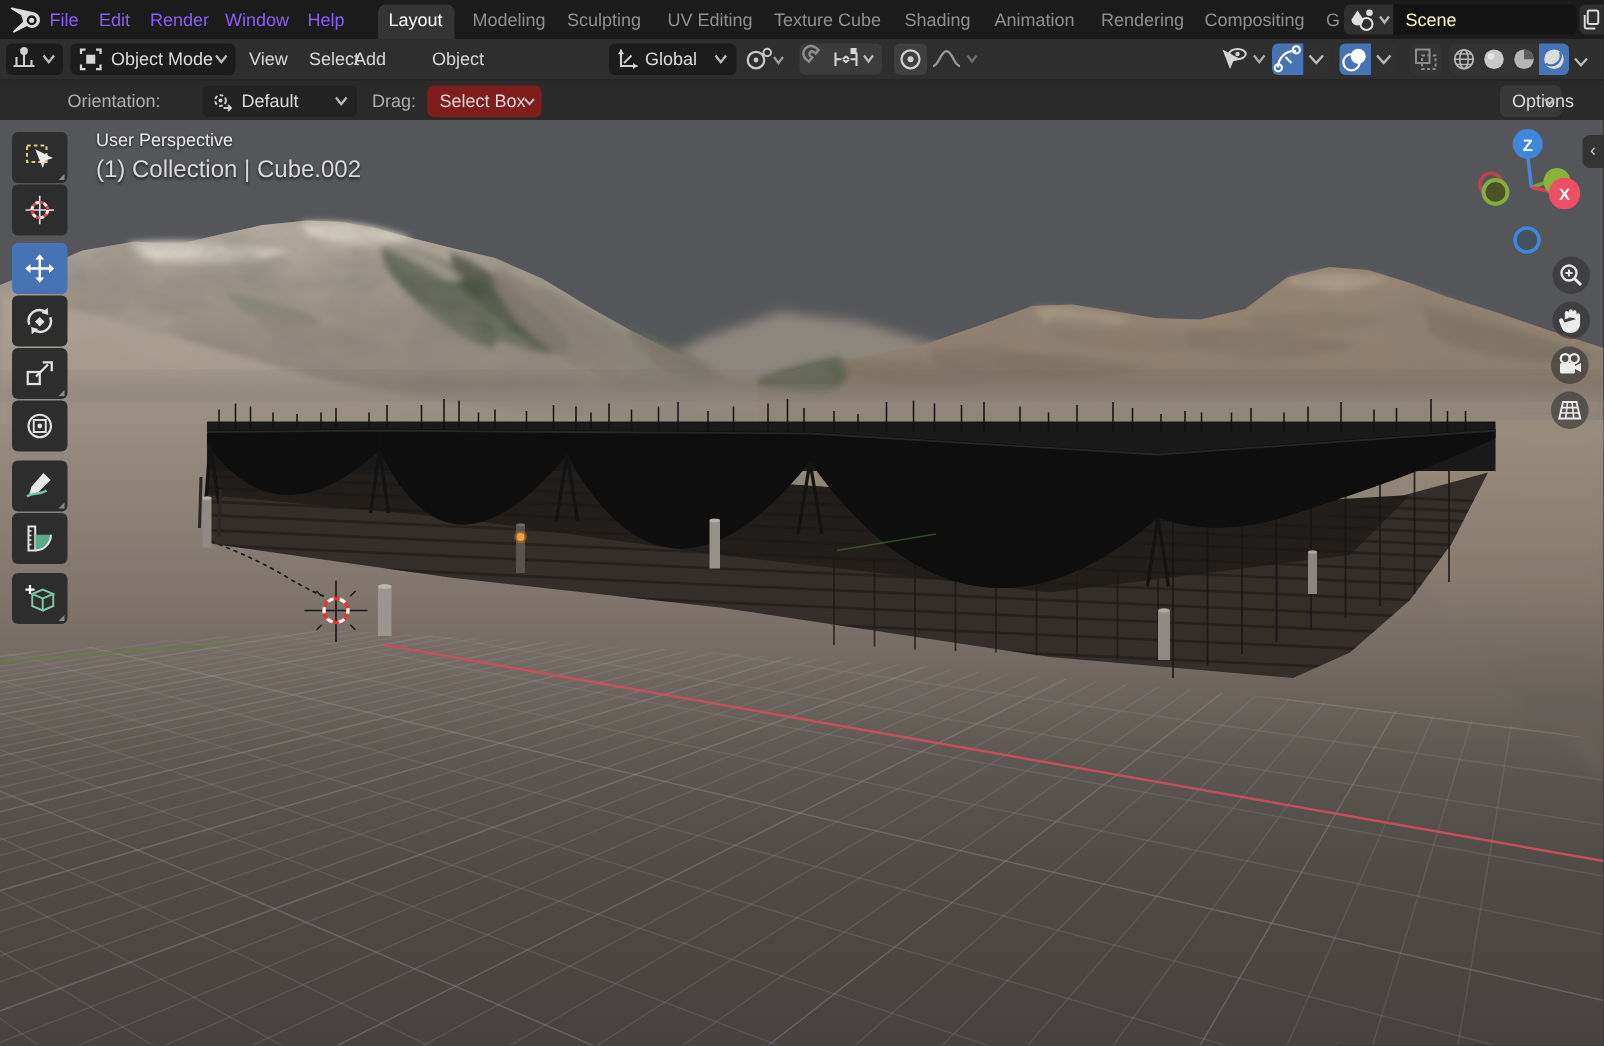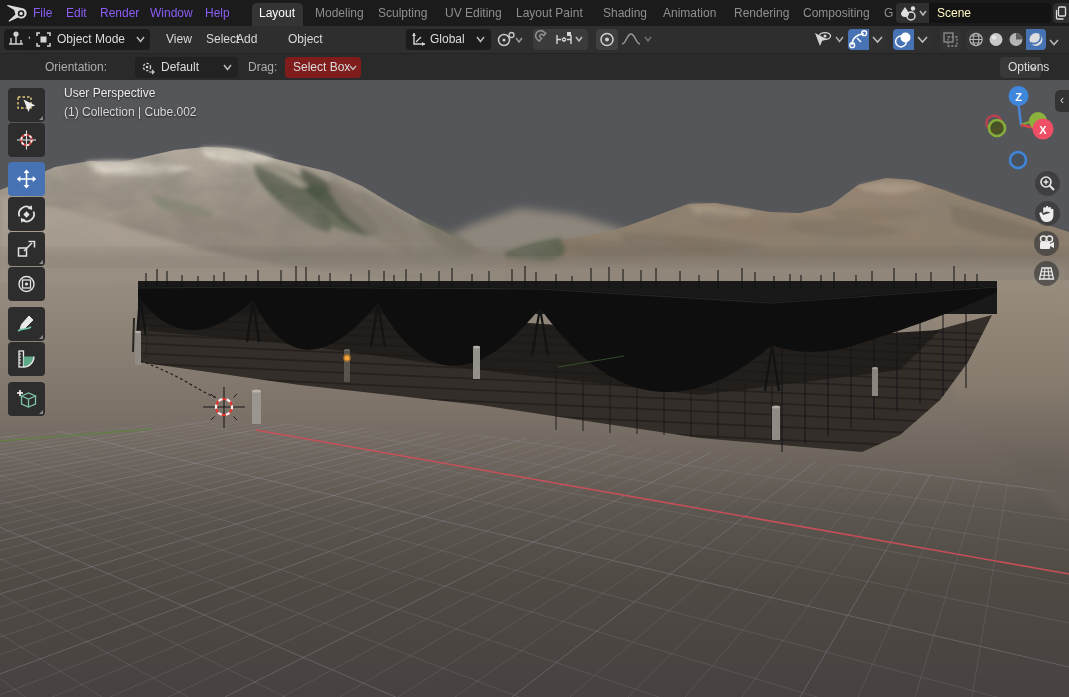--- a/index.html
+++ b/index.html
@@ -29,21 +29,21 @@
  <span class="mtxt" style="left:33px">File</span>
  <span class="mtxt" style="left:66px">Edit</span>
  <span class="mtxt" style="left:100px">Render</span>
  <span class="mtxt" style="left:150px">Window</span>
  <span class="mtxt" style="left:205px">Help</span>
  <div class="abs" style="left:252px;top:3px;width:51px;height:23px;background:#343434;border-radius:5px 5px 0 0"></div>
  <span class="mtxt" style="left:259px;color:#fdfdfd">Layout</span>
  <span class="tab" style="left:315px">Modeling</span>
  <span class="tab" style="left:378px">Sculpting</span>
  <span class="tab" style="left:445px">UV Editing</span>
- <span class="tab" style="left:516px">Layout Paint</span>
+ <span class="tab" style="left:516px">Texture Cube</span>
  <span class="tab" style="left:603px">Shading</span>
  <span class="tab" style="left:663px">Animation</span>
  <span class="tab" style="left:734px">Rendering</span>
  <span class="tab" style="left:803px">Compositing</span>
  <span class="tab" style="left:884px">G</span>
  <div class="abs" style="left:896px;top:3px;width:33px;height:20px;background:#2f2f2f;border-radius:4px 0 0 4px">
   <svg width="33" height="20" viewBox="0 0 33 20">
    <path d="M8,4 L12,10 A4,4 0 1,1 4,10 Z" fill="#e0e0e0" transform="translate(1,0)"></path>
    <circle cx="15" cy="13" r="4" fill="none" stroke="#e0e0e0" stroke-width="1.4"></circle>
    <circle cx="17" cy="5.5" r="2.2" fill="#e0e0e0"></circle>
@@ -61,21 +61,21 @@
 </div>
 
 <div id="row2">
  <div class="pill" style="left:4px;top:3px;width:38px;height:21px">
   <svg width="38" height="21" viewBox="0 0 38 21">
    <path d="M5,15 h14 M7,15 v-6 M12,15 v-9 M17,15 v-4" stroke="#cfcfcf" stroke-width="1.4" fill="none"></path>
    <circle cx="12" cy="5" r="2.6" fill="#cfcfcf"></circle>
    <path d="M25,8 l3.5,4.5 l3.5,-4.5" fill="none" stroke="#bbb" stroke-width="1.5"></path>
   </svg>
  </div>
- <div class="pill" style="left:30px;top:3px;width:120px;height:21px">
+ <div class="pill" style="left:47px;top:3px;width:110px;height:21px">
   <svg style="position:absolute;left:5px;top:2px" width="17" height="17" viewBox="0 0 17 17">
    <path d="M2,5 v-3 h3 M12,2 h3 v3 M15,12 v3 h-3 M5,15 h-3 v-3" fill="none" stroke="#d6d6d6" stroke-width="1.5"></path>
    <rect x="5.5" y="5.5" width="6" height="6" fill="#d6d6d6"></rect>
   </svg>
   <span style="position:absolute;left:27px;line-height:21px">Object Mode</span>
   <svg style="position:absolute;right:5px;top:7px" width="9" height="7" viewBox="0 0 9 7">
         <path d="M1,1 l3.5,4.5 L8,1" fill="none" stroke="#bbb" stroke-width="1.5"></path>
       </svg>
  </div>
  <span class="m2" style="left:166px">View</span>
@@ -559,21 +559,21 @@
  <line x1="214.5" y1="397.5" x2="211" y2="394" stroke="#1b1b1b" stroke-width="1"></line>
  <line x1="233.5" y1="397.5" x2="237" y2="394" stroke="#1b1b1b" stroke-width="1"></line>
  <line x1="214.5" y1="416.5" x2="211" y2="420" stroke="#1b1b1b" stroke-width="1"></line>
  <line x1="233.5" y1="416.5" x2="237" y2="420" stroke="#1b1b1b" stroke-width="1"></line>
  <circle cx="224" cy="407" r="8" fill="none" stroke="#e8352f" stroke-width="2.2"></circle>
  <circle cx="224" cy="407" r="8" fill="none" stroke="#f4f4f4" stroke-width="2.2" stroke-dasharray="4.2 4.2" stroke-dashoffset="2"></circle>
 </g>
 </svg>
 
 <span class="abs" style="left:64px;top:6px;color:#ececec;font-size:12px;text-shadow:0 1px 2px rgba(0,0,0,.7)">User Perspective</span>
-<span class="abs" style="left:64px;top:25px;color:#d9d9d9;font-size:12px;text-shadow:0 1px 2px rgba(0,0,0,.7)">(1) Collection | Cube.002</span>
+<span class="abs" style="left:64px;top:25px;color:#d9d9d9;font-size:16px;text-shadow:0 1px 2px rgba(0,0,0,.7)">(1) Collection | Cube.002</span>
 
 <div class="tbtn" style="top:8px">
       <svg width="21" height="20" viewBox="0 0 21 20">
  <rect x="2" y="2" width="13" height="11" fill="none" stroke="#e4c87e" stroke-width="1.4" stroke-dasharray="2.5 2"></rect>
  <path d="M7.5,4.5 l5,12.5 1.8,-5 5,-1.6 z" fill="#ececec"></path>
       </svg>
       <div class="ctri"></div>
     </div>
 <div class="tbtn" style="top:43px">
       <svg width="21" height="20" viewBox="0 0 21 20">

